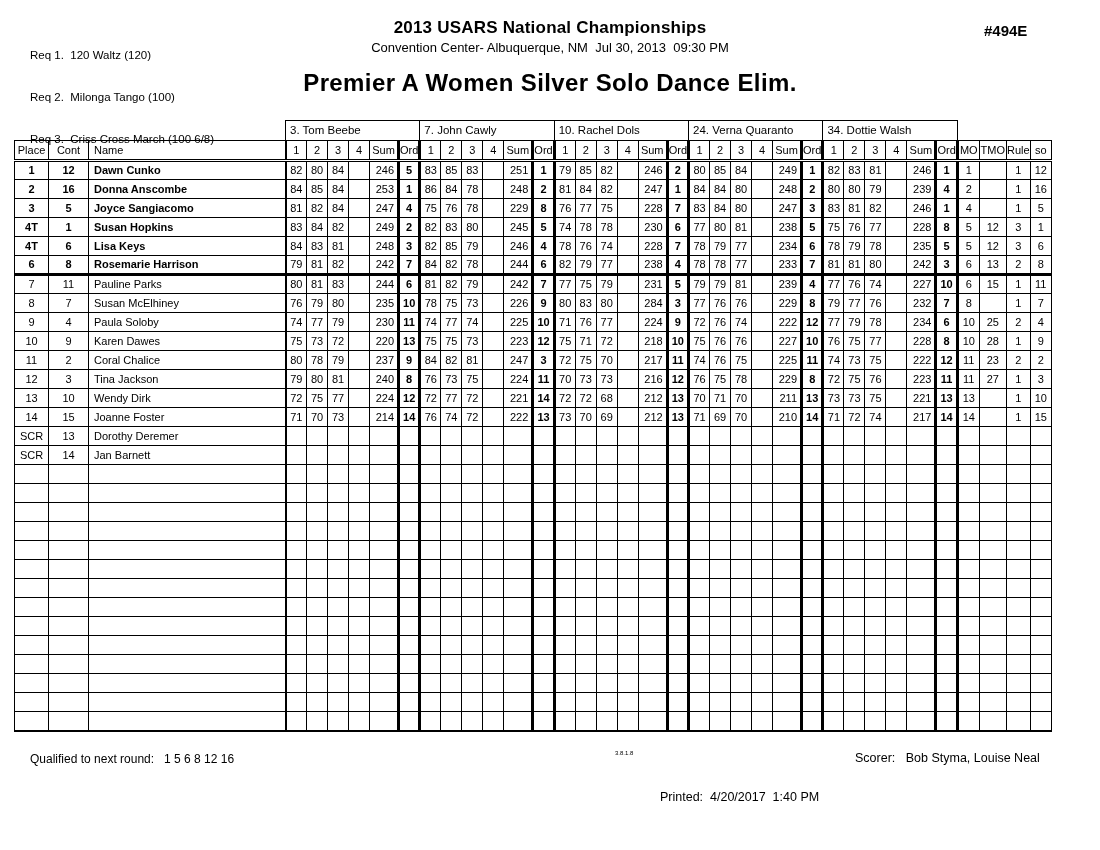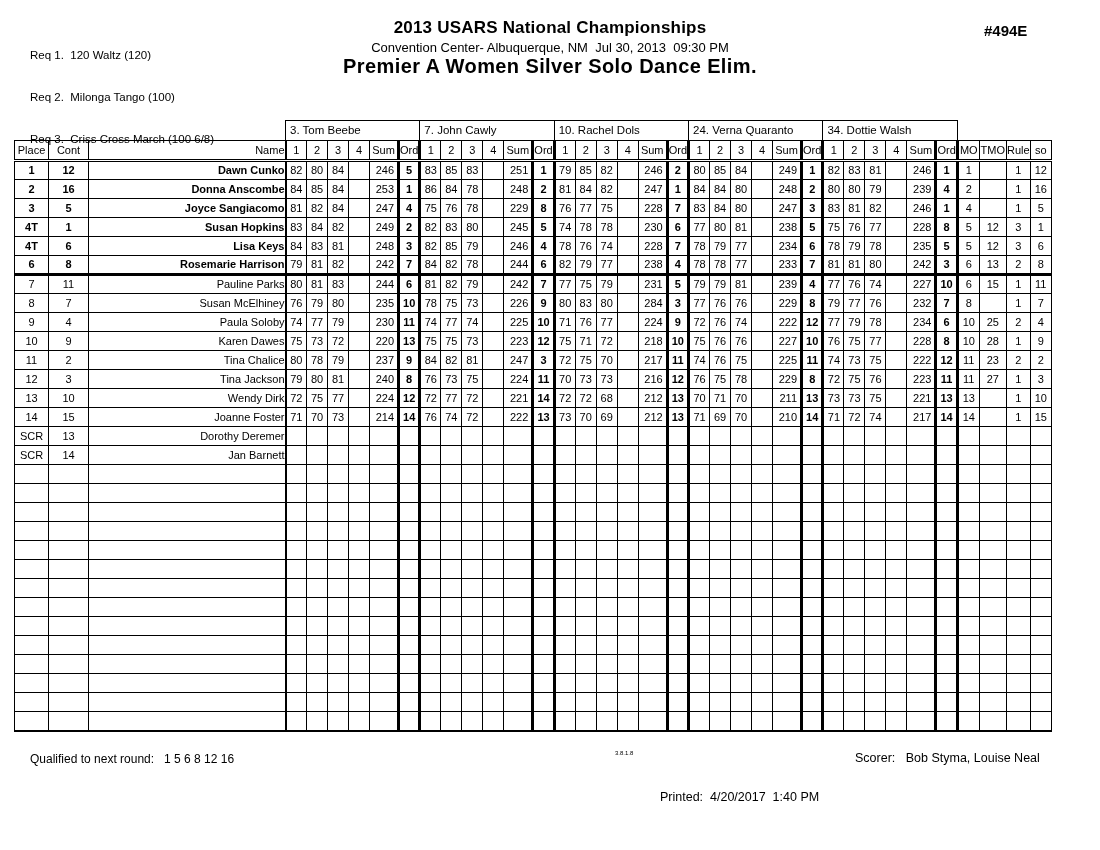--- a/index.html
+++ b/index.html
@@ -4,32 +4,32 @@
 <style>
   * { margin:0; padding:0; box-sizing:border-box; }
   html,body { width:1100px; height:850px; background:#ffffff; overflow:hidden;
               font-family:"Liberation Sans", sans-serif; color:#000; position:relative; }
 
   
   .req-block { position:absolute; left:30px; top:20px; font-size:11.5px; line-height:14px; white-space:pre; }
   .center-head { position:absolute; left:0; top:18px; width:1100px; text-align:center; }
   .t1 { font-size:17px; font-weight:bold; letter-spacing:.2px; }
   .t2 { font-size:13px; margin-top:2px; white-space:pre; }
-  .t3 { font-size:20px; font-weight:bold; margin-top:0; letter-spacing:.4px; }
+  .t3 { font-size:24px; font-weight:bold; margin-top:14px; letter-spacing:.4px; }
   .t4 { font-size:15px; margin-top:3px; }
   .report-num { position:absolute; left:984px; top:22px; font-size:15px; font-weight:bold; }
 
   
   table { border-collapse:collapse; table-layout:fixed; position:absolute; left:14px; top:120px; }
   td { border:1px solid #000; font-size:11px; height:19px; line-height:17px; overflow:hidden;
        white-space:nowrap; text-align:center; padding:0; }
   td.blank { border:none; }
   td.judgebox { text-align:left; padding-left:4px; font-size:11.5px; height:20px; }
   .hdr2 td { height:20px; border-bottom:3px double #000; font-weight:normal; }
-  .c-name { text-align:right; padding-left:19px; }
+  .c-name { text-align:left; padding-left:5px; }
   .c-sum  { text-align:right; padding-right:3px; }
   .c-ord  { border-left:3px solid #000; border-right:3px solid #000; font-weight:bold; }
   .gsep   { border-left:2px solid #000; }
   tr.cutoff td { border-bottom:3px solid #000; }
   .bold { font-weight:bold; }
   tr.lastrow td { border-bottom:2px solid #000; }
 
   
   .footer-item { position:absolute; font-size:12px; white-space:pre; }
   .f-qual    { left:30px;  top:752px; }
@@ -529,21 +529,21 @@
         <td class="c-sum">228</td>
         <td class="c-ord">8</td>
         <td>10</td>
         <td>28</td>
         <td>1</td>
         <td>9</td>
       </tr>
       <tr>
         <td class="c-place">11</td>
         <td class="c-cont">2</td>
-        <td class="c-name">Tina Chalice</td>
+        <td class="c-name">Coral Chalice</td>
         <td class="gsep">80</td>
         <td>78</td>
         <td>79</td>
         <td></td>
         <td class="c-sum">237</td>
         <td class="c-ord">9</td>
         <td>84</td>
         <td>82</td>
         <td>81</td>
         <td></td>

